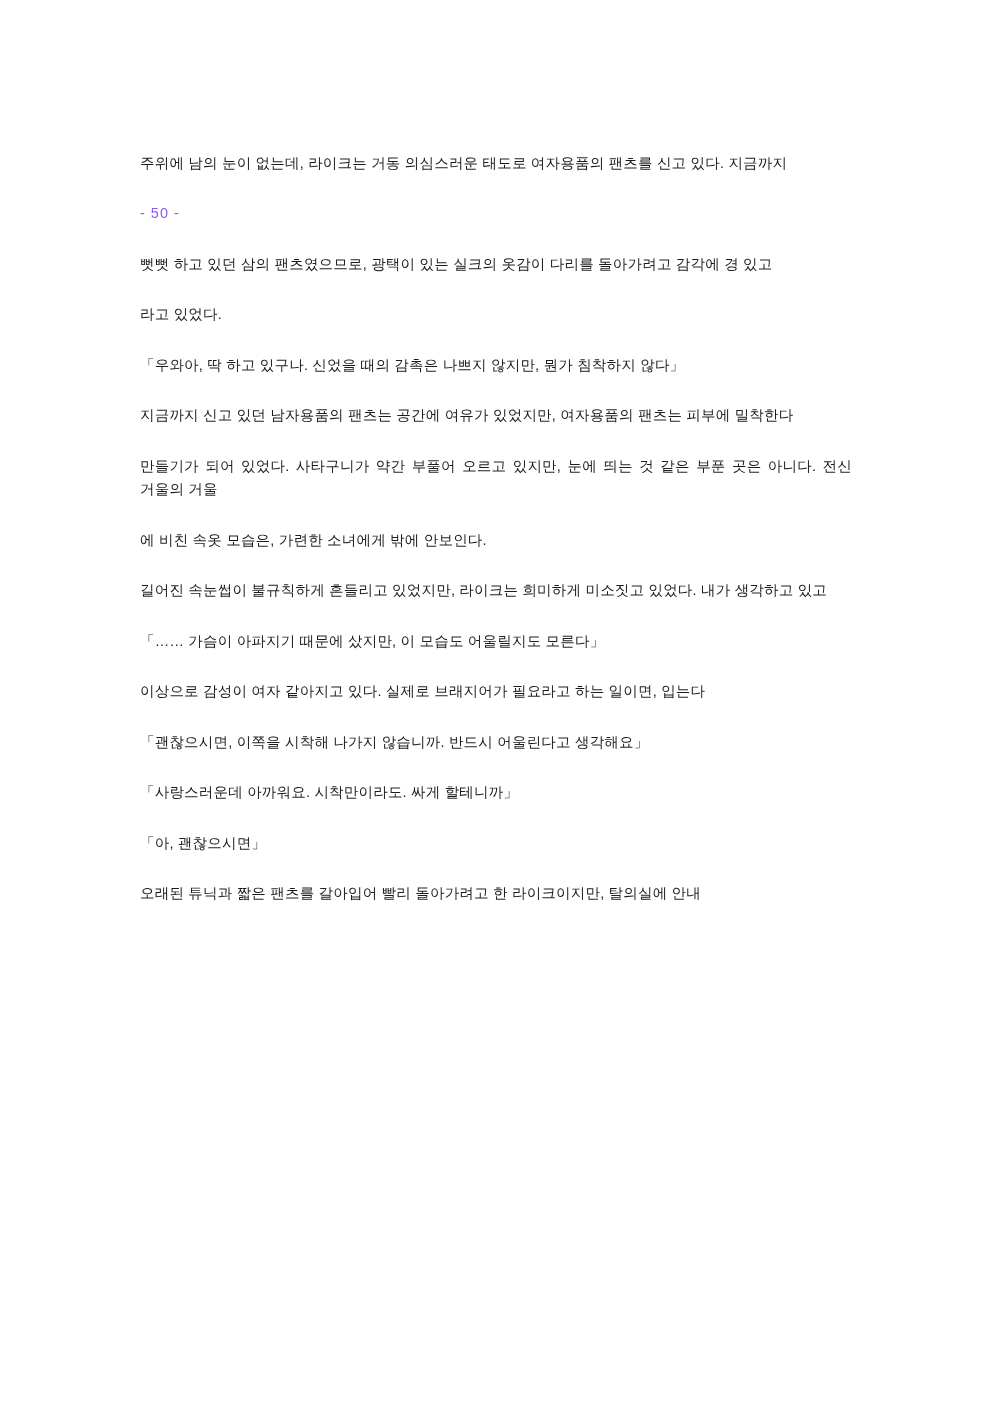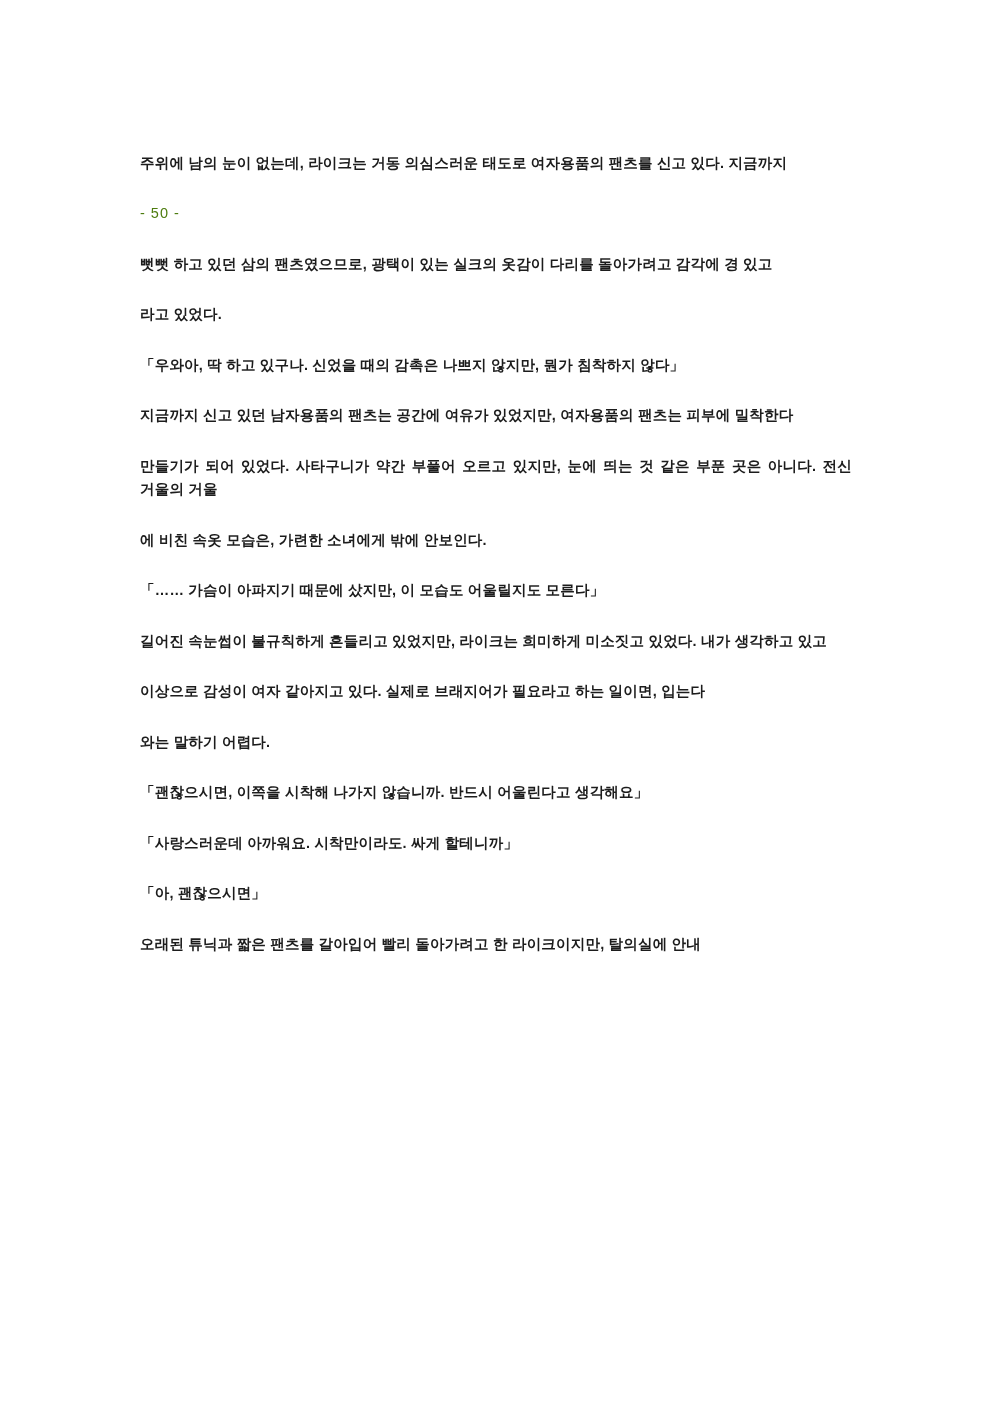--- a/index.html
+++ b/index.html
@@ -23,43 +23,41 @@
   }
   .para {
     font-size: 14.5px;
     line-height: 1.62;
     letter-spacing: 0.2px;
     color: #1c1c1c;
     margin: 0 0 27px 0;
     text-align: justify;
     word-break: keep-all;
     white-space: pre-wrap;
-    font-weight: bold;
   }
   .page-number {
     font-size: 14.5px;
     line-height: 1.62;
-    color: #4d7c0f;
+    color: #8b5cf6;
     margin: 0 0 27px 0;
     letter-spacing: 1px;
   }
 </style>
 </head>
 <body>
 
 <div class="page">
   <p class="para">주위에 남의 눈이 없는데, 라이크는 거동 의심스러운 태도로 여자용품의 팬츠를 신고 있다. 지금까지</p>
   <p class="page-number">- 50 -</p>
   <p class="para">뻣뻣 하고 있던 삼의 팬츠였으므로, 광택이 있는 실크의 옷감이 다리를 돌아가려고 감각에 경 있고</p>
   <p class="para">라고 있었다.</p>
   <p class="para">「우와아, 딱 하고 있구나. 신었을 때의 감촉은 나쁘지 않지만, 뭔가 침착하지 않다」</p>
   <p class="para">지금까지 신고 있던 남자용품의 팬츠는 공간에 여유가 있었지만, 여자용품의 팬츠는 피부에 밀착한다</p>
   <p class="para">만들기가 되어 있었다. 사타구니가 약간 부풀어 오르고 있지만, 눈에 띄는 것 같은 부푼 곳은 아니다. 전신 거울의 거울</p>
   <p class="para">에 비친 속옷 모습은, 가련한 소녀에게 밖에 안보인다.</p>
+  <p class="para">길어진 속눈썹이 불규칙하게 흔들리고 있었지만, 라이크는 희미하게 미소짓고 있었다. 내가 생각하고 있고</p>
   <p class="para">「…… 가슴이 아파지기 때문에 샀지만, 이 모습도 어울릴지도 모른다」</p>
-  <p class="para">길어진 속눈썹이 불규칙하게 흔들리고 있었지만, 라이크는 희미하게 미소짓고 있었다. 내가 생각하고 있고</p>
   <p class="para">이상으로 감성이 여자 같아지고 있다. 실제로 브래지어가 필요라고 하는 일이면, 입는다</p>
-  <p class="para">와는 말하기 어렵다.</p>
   <p class="para">「괜찮으시면, 이쪽을 시착해 나가지 않습니까. 반드시 어울린다고 생각해요」</p>
   <p class="para">「사랑스러운데 아까워요. 시착만이라도. 싸게 할테니까」</p>
   <p class="para">「아, 괜찮으시면」</p>
   <p class="para">오래된 튜닉과 짧은 팬츠를 갈아입어 빨리 돌아가려고 한 라이크이지만, 탈의실에 안내</p>
 </div>
 
 </body></html>

